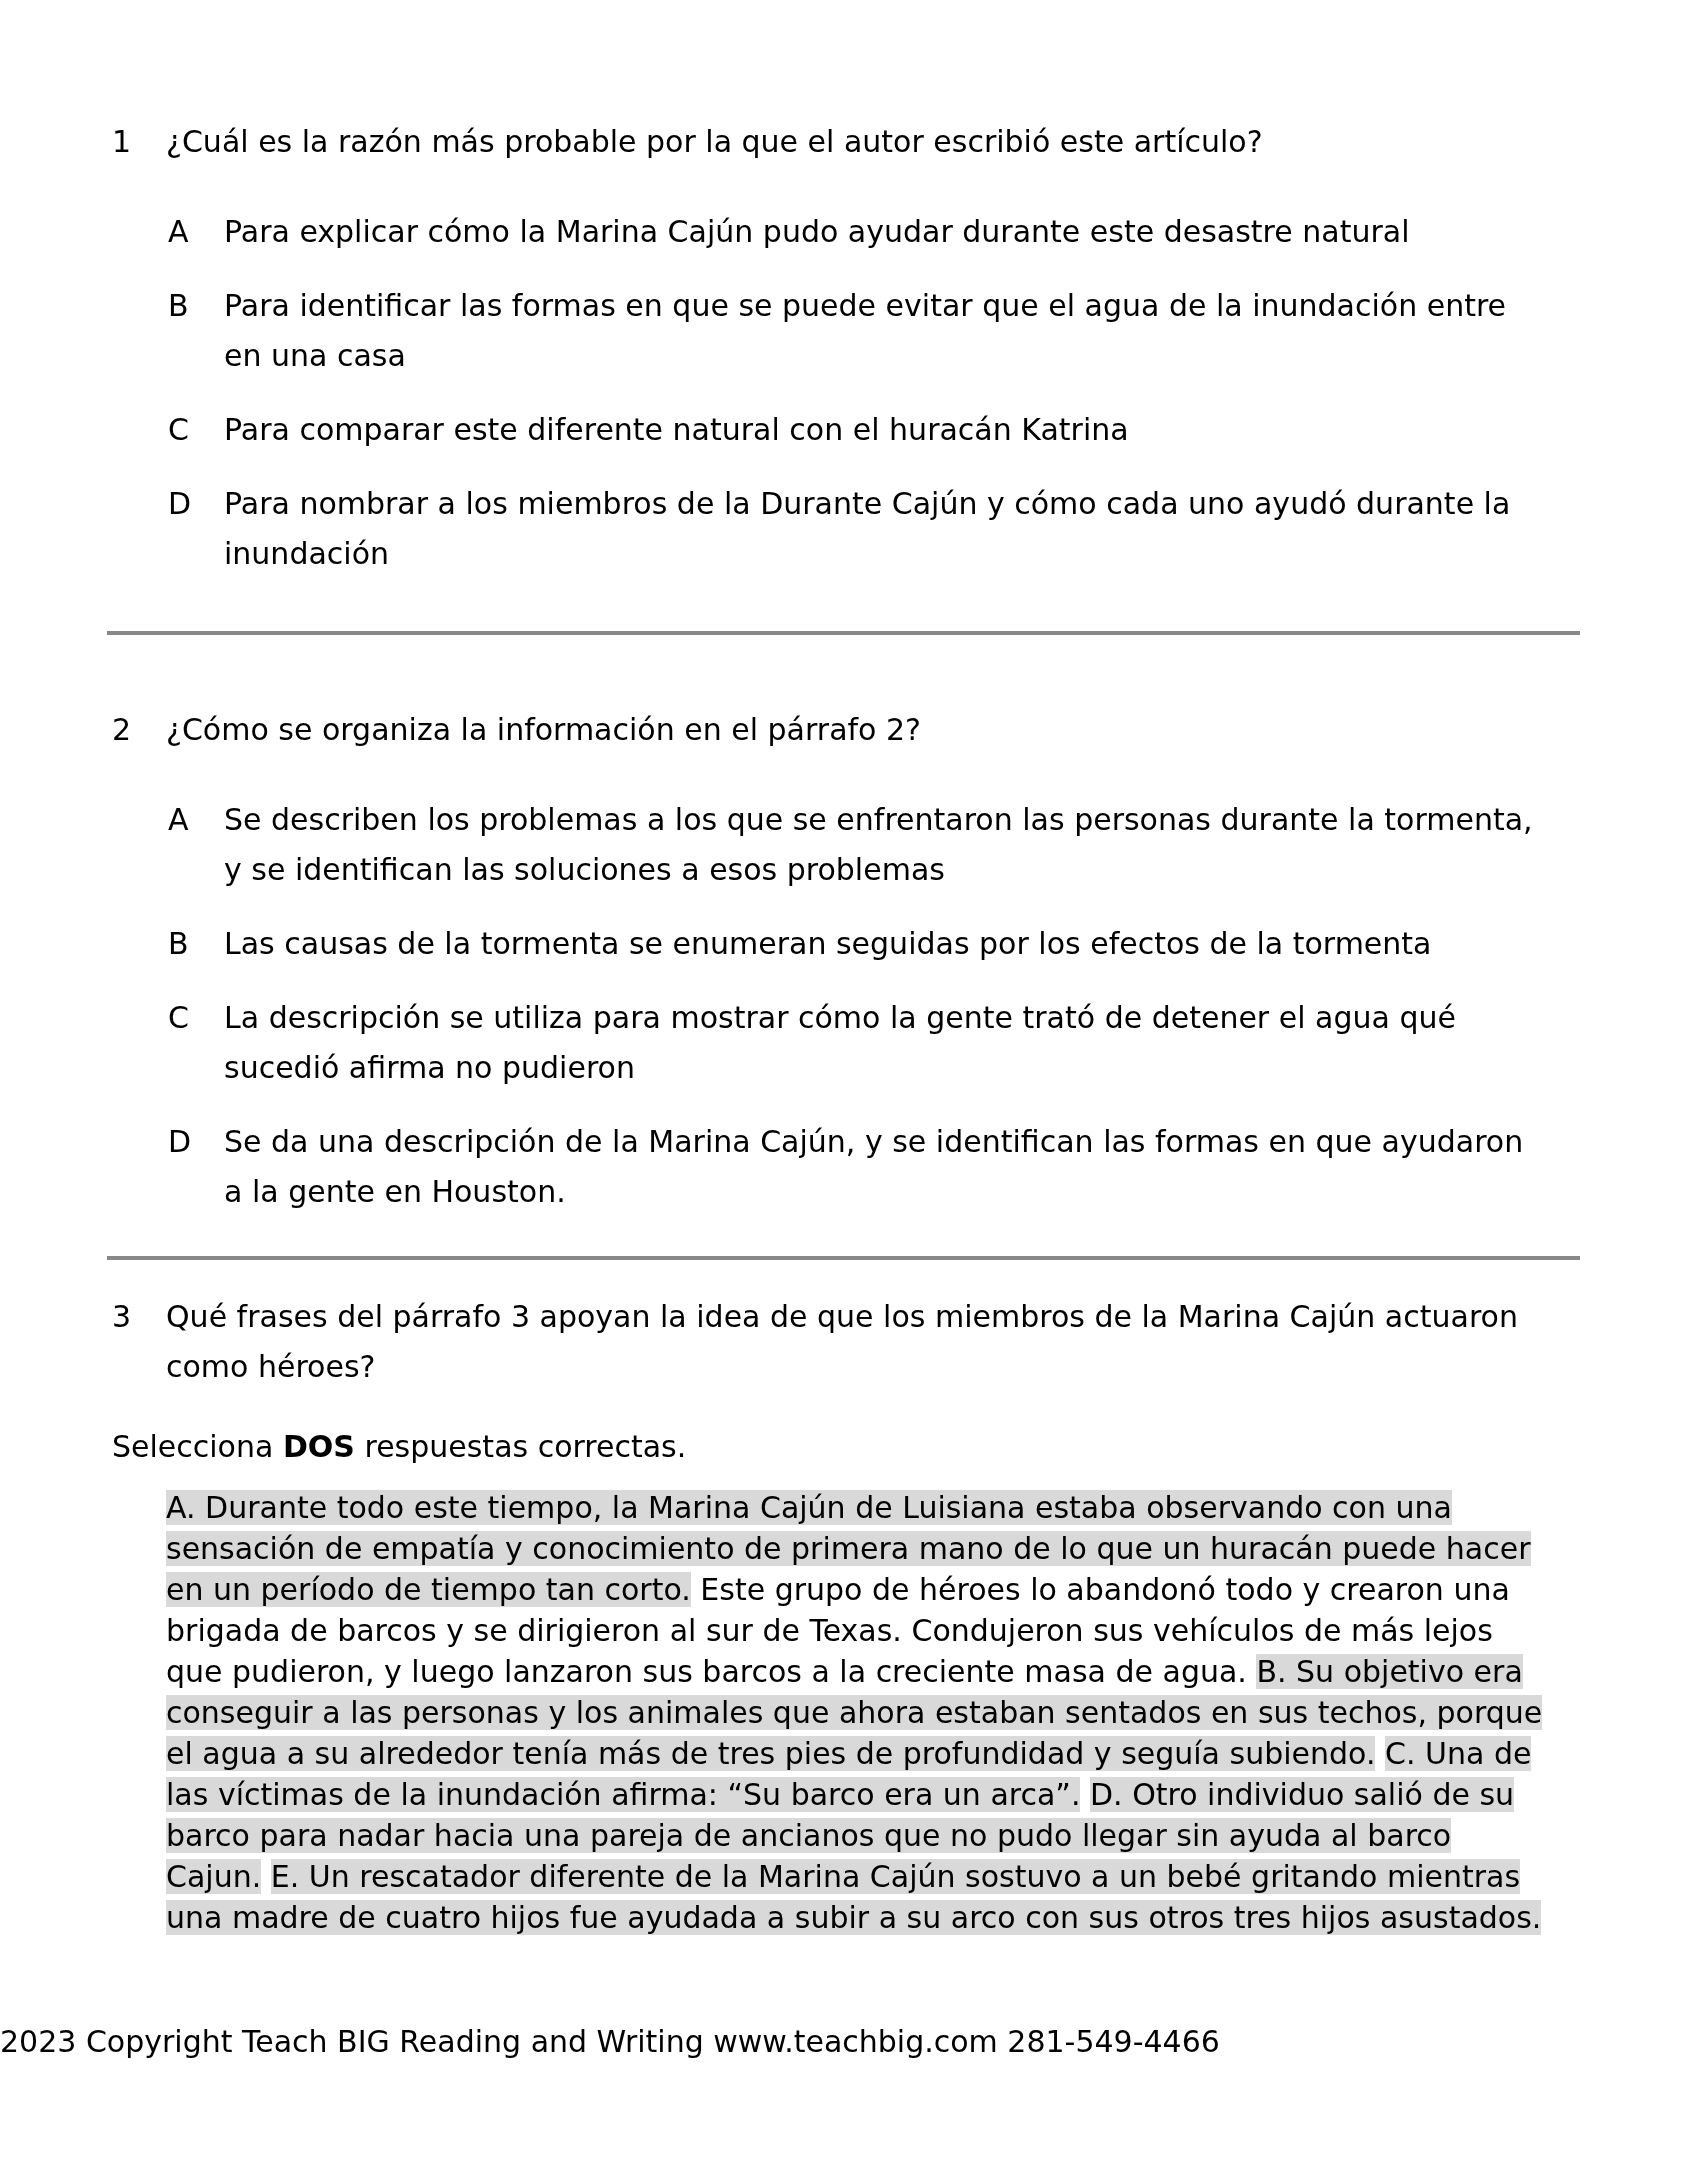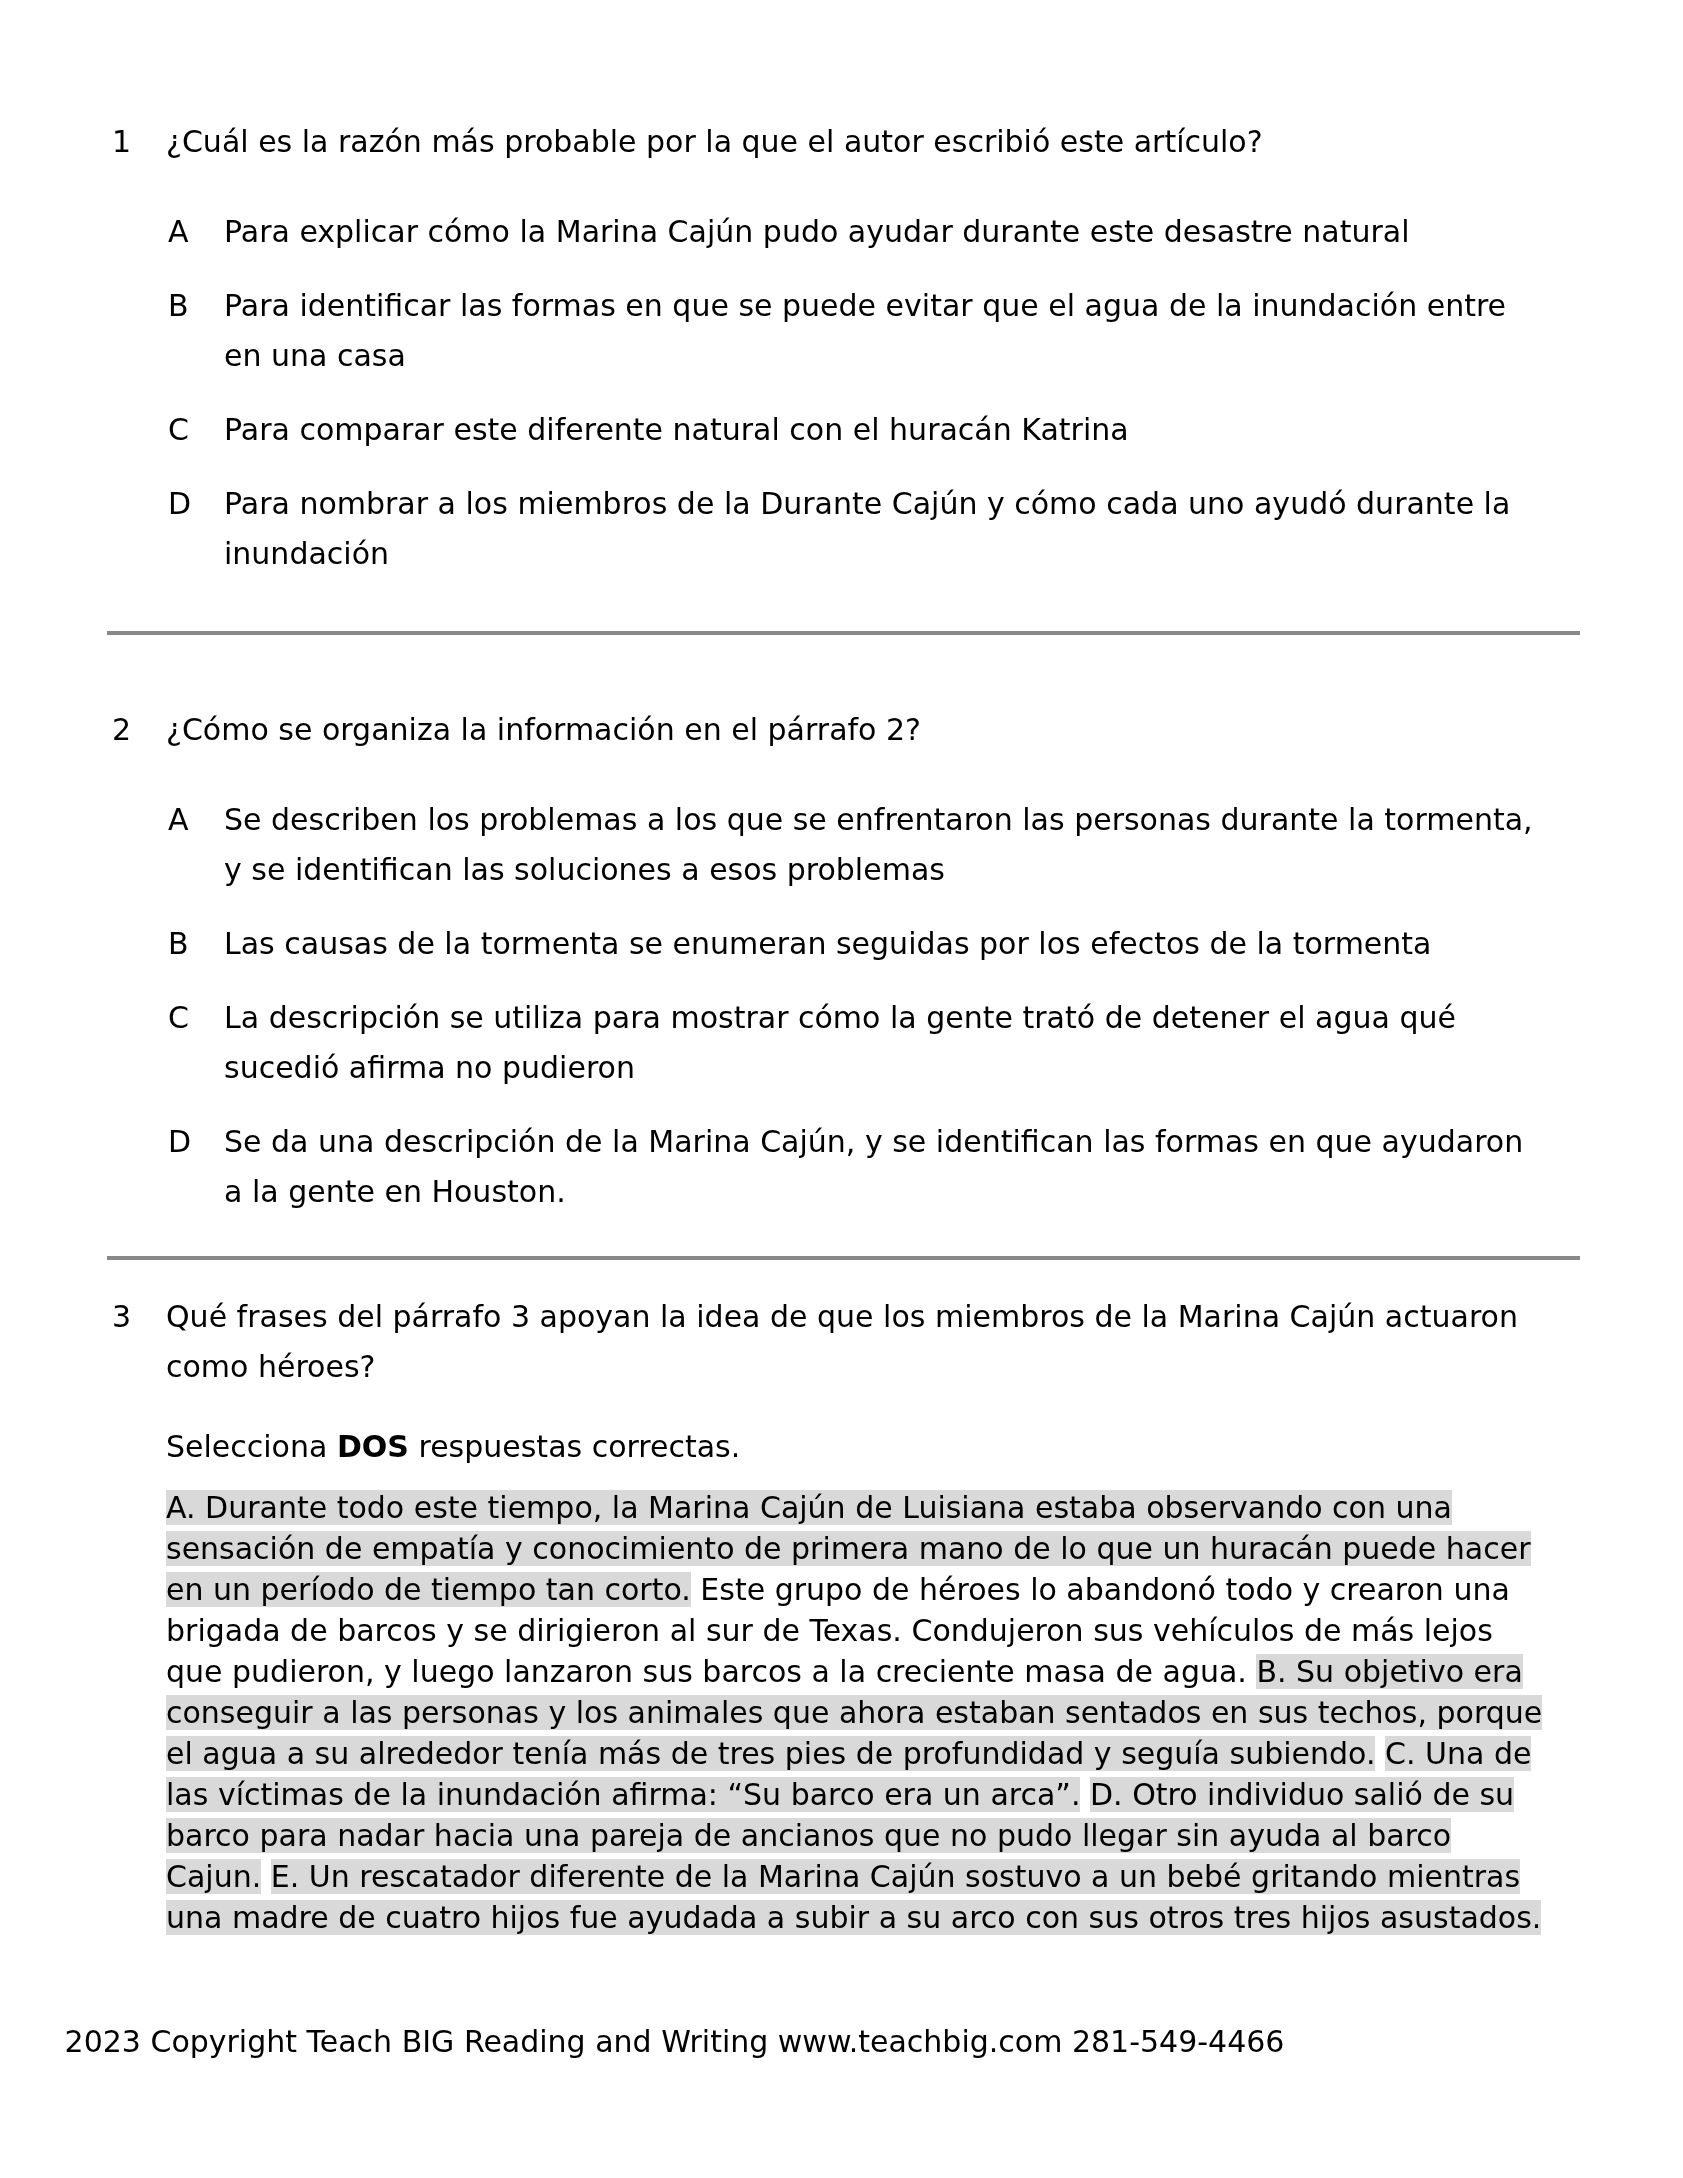--- a/index.html
+++ b/index.html
@@ -28,21 +28,21 @@
     line-height: 50px;
   }
   .opt-row {
     display: grid;
     grid-template-columns: 56px 1fr;
     margin-left: 56px;
     margin-top: 24px;
   }
   .opt-row.first { margin-top: 40px; }
 
-  .instruction { margin-left: 54px; margin-top: 30px; }
+  .instruction { margin-top: 30px; }
   .instruction .bold { font-weight: bold; }
 
   .passage {
     margin-left: 54px;
     margin-top: 15px;
     width: 1378px;
     line-height: 41px;
   }
   .passage .hl { background: var(--hl); }
 
@@ -54,21 +54,21 @@
     background: var(--divider);
   }
   .divider-1 { top: 631px; }
   .divider-2 { top: 1256px; }
 
   .footer {
     position: absolute;
     top: 2022px;
     left: 0;
     width: 1349px;
-    text-align: center;
+    text-align: left;
     line-height: 40px;
   }
 
   .q1 { top: 117px; }
   .q2 { top: 705px; }
   .q3 { top: 1292px; }
 </style>
 </head>
 <body>
 

